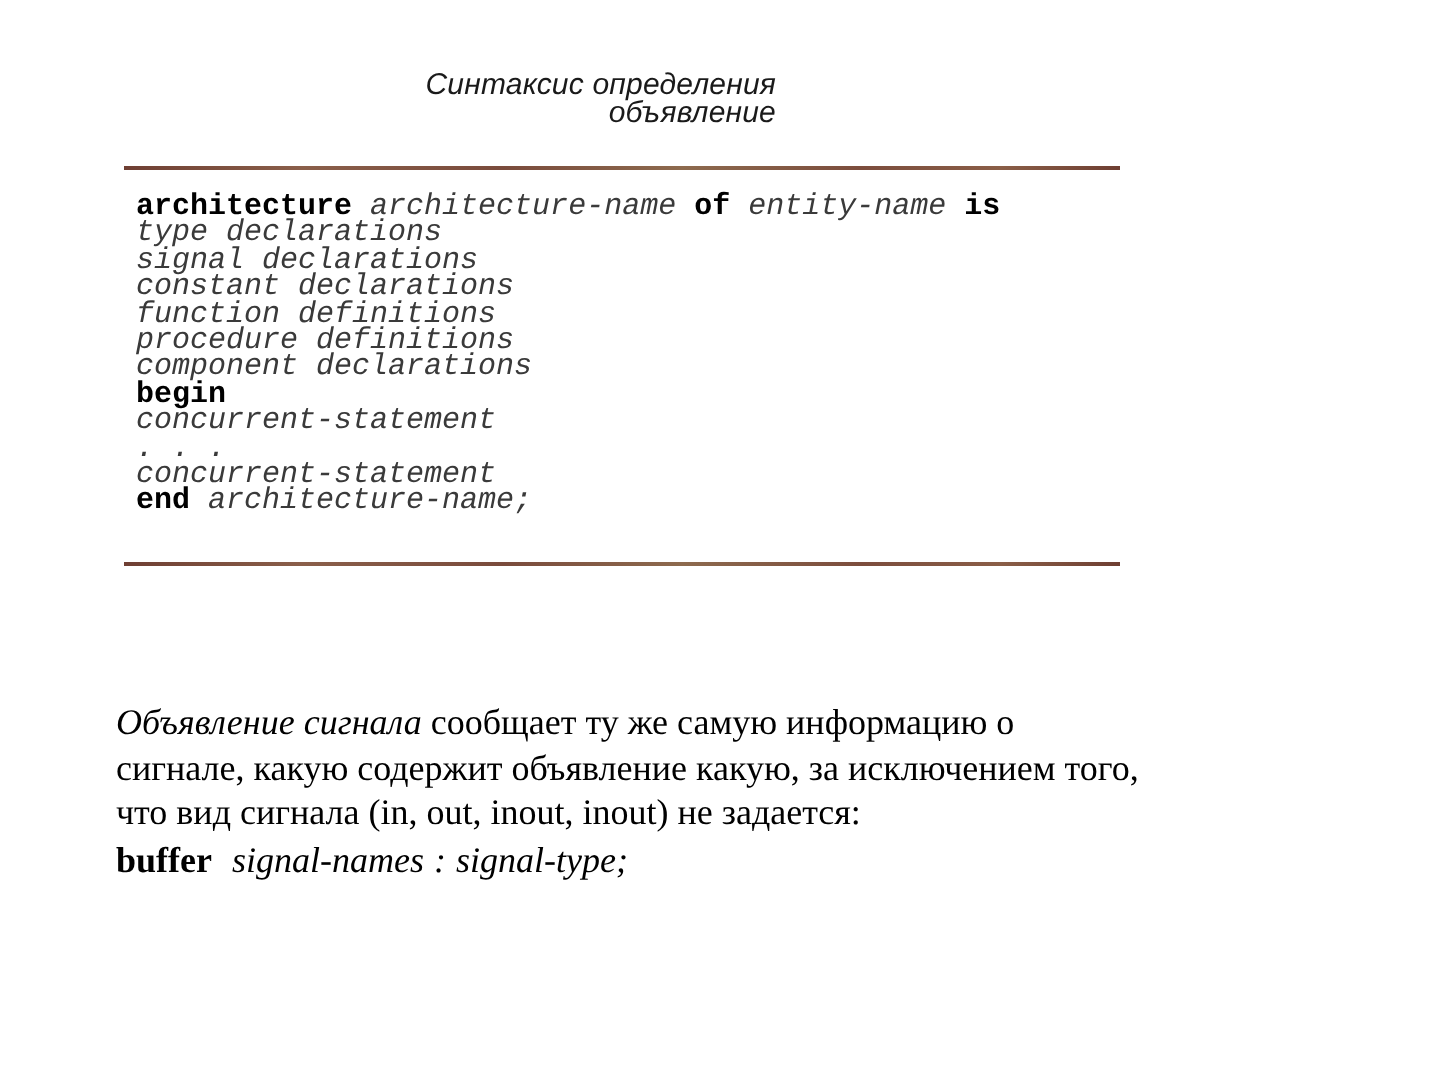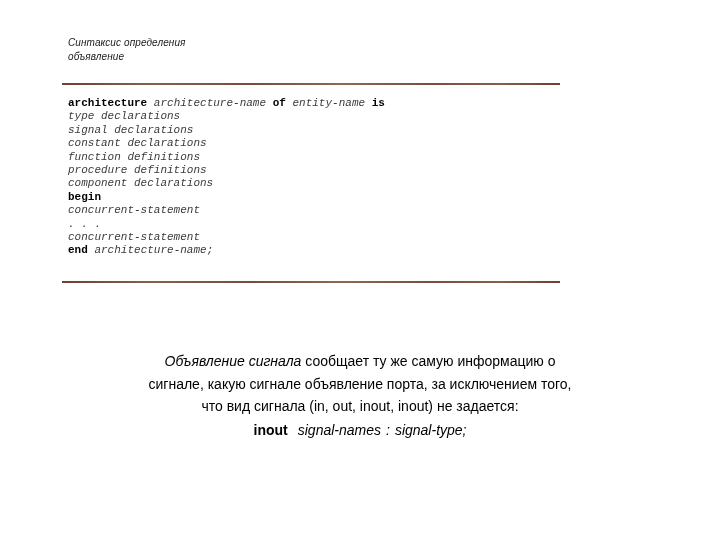--- a/index.html
+++ b/index.html
@@ -23,24 +23,25 @@
   }
 
   
   .slide-title {
     position: absolute;
     left: 68px;
     top: 36px;
     width: 320px;
     font-family: "Liberation Sans", sans-serif;
     font-style: italic;
-    font-size: 10px;
+    font-size: 15px;
     line-height: 13.5px;
     color: #1a1a1a;
     letter-spacing: 0.1px;
+    text-align: right;
   }
   .slide-title .t-line { display: block; white-space: pre; }
 
   
   .rule {
     position: absolute;
     left: 62px;
     width: 498px;
     height: 2px;
     background: linear-gradient(90deg,
@@ -49,21 +50,21 @@
   }
   .rule-top    { top: 83px; }
   .rule-bottom { top: 281px; }
 
   
   .code-block {
     position: absolute;
     left: 68px;
     top: 97px;
     font-family: "Liberation Mono", "DejaVu Sans Mono", monospace;
-    font-size: 11px;
+    font-size: 15px;
     line-height: 13.4px;
     color: #2a2a2a;
     white-space: pre;
   }
   .code-line { display: block; white-space: pre; }
   .kw {
     font-weight: bold;
     font-style: normal;
     color: #000000;
   }
@@ -72,23 +73,23 @@
     font-weight: normal;
     color: #3a3a3a;
   }
 
   
   .body-text {
     position: absolute;
     left: 58px;
     top: 350px;
     width: 604px;
-    text-align: center;
-    font-family: Liberation Sans, sans-serif;
-    font-size: 14px;
+    text-align: left;
+    font-family: Liberation Serif, serif;
+    font-size: 18px;
     line-height: 22.5px;
     color: #000000;
   }
   .body-text .b-line { display: block; }
   .body-text .it { font-style: italic; }
   .body-text .bold-kw { font-weight: bold; }
   .sig-line { margin-top: 1px; }
   .sig-line .sp { display: inline-block; width: 5px; }
 </style>
 </head>
@@ -104,20 +105,20 @@
   <div class="rule rule-top"></div>
 
   <div class="code-block"><span class="code-line"><span class="kw">architecture</span><span> </span><span class="ph">architecture-name</span><span> </span><span class="kw">of</span><span> </span><span class="ph">entity-name</span><span> </span><span class="kw">is</span></span><span class="code-line"><span class="ph">type declarations</span></span><span class="code-line"><span class="ph">signal declarations</span></span><span class="code-line"><span class="ph">constant declarations</span></span><span class="code-line"><span class="ph">function definitions</span></span><span class="code-line"><span class="ph">procedure definitions</span></span><span class="code-line"><span class="ph">component declarations</span></span><span class="code-line"><span class="kw">begin</span></span><span class="code-line"><span class="ph">concurrent-statement</span></span><span class="code-line"><span class="ph">. . .</span></span><span class="code-line"><span class="ph">concurrent-statement</span></span><span class="code-line"><span class="kw">end</span><span> </span><span class="ph">architecture-name;</span></span></div>
 
   <div class="rule rule-bottom"></div>
 
   <div class="body-text">
     <span class="b-line">
       <span class="it">Объявление сигнала</span><span> сообщает ту же самую информацию о</span>
     </span>
-    <span class="b-line">сигнале, какую сигнале объявление порта, за исключением того,</span>
+    <span class="b-line">сигнале, какую содержит объявление какую, за исключением того,</span>
     <span class="b-line">что вид сигнала (in, out, inout, inout) не задается:</span>
     <span class="b-line sig-line">
-      <span class="bold-kw">inout</span><span class="sp"></span><span class="sp"></span><span class="it">signal-names</span><span class="sp"></span><span class="it">:</span><span class="sp"></span><span class="it">signal-type;</span>
+      <span class="bold-kw">buffer</span><span class="sp"></span><span class="sp"></span><span class="it">signal-names</span><span class="sp"></span><span class="it">:</span><span class="sp"></span><span class="it">signal-type;</span>
     </span>
   </div>
 
 </div>
 
 </body></html>

